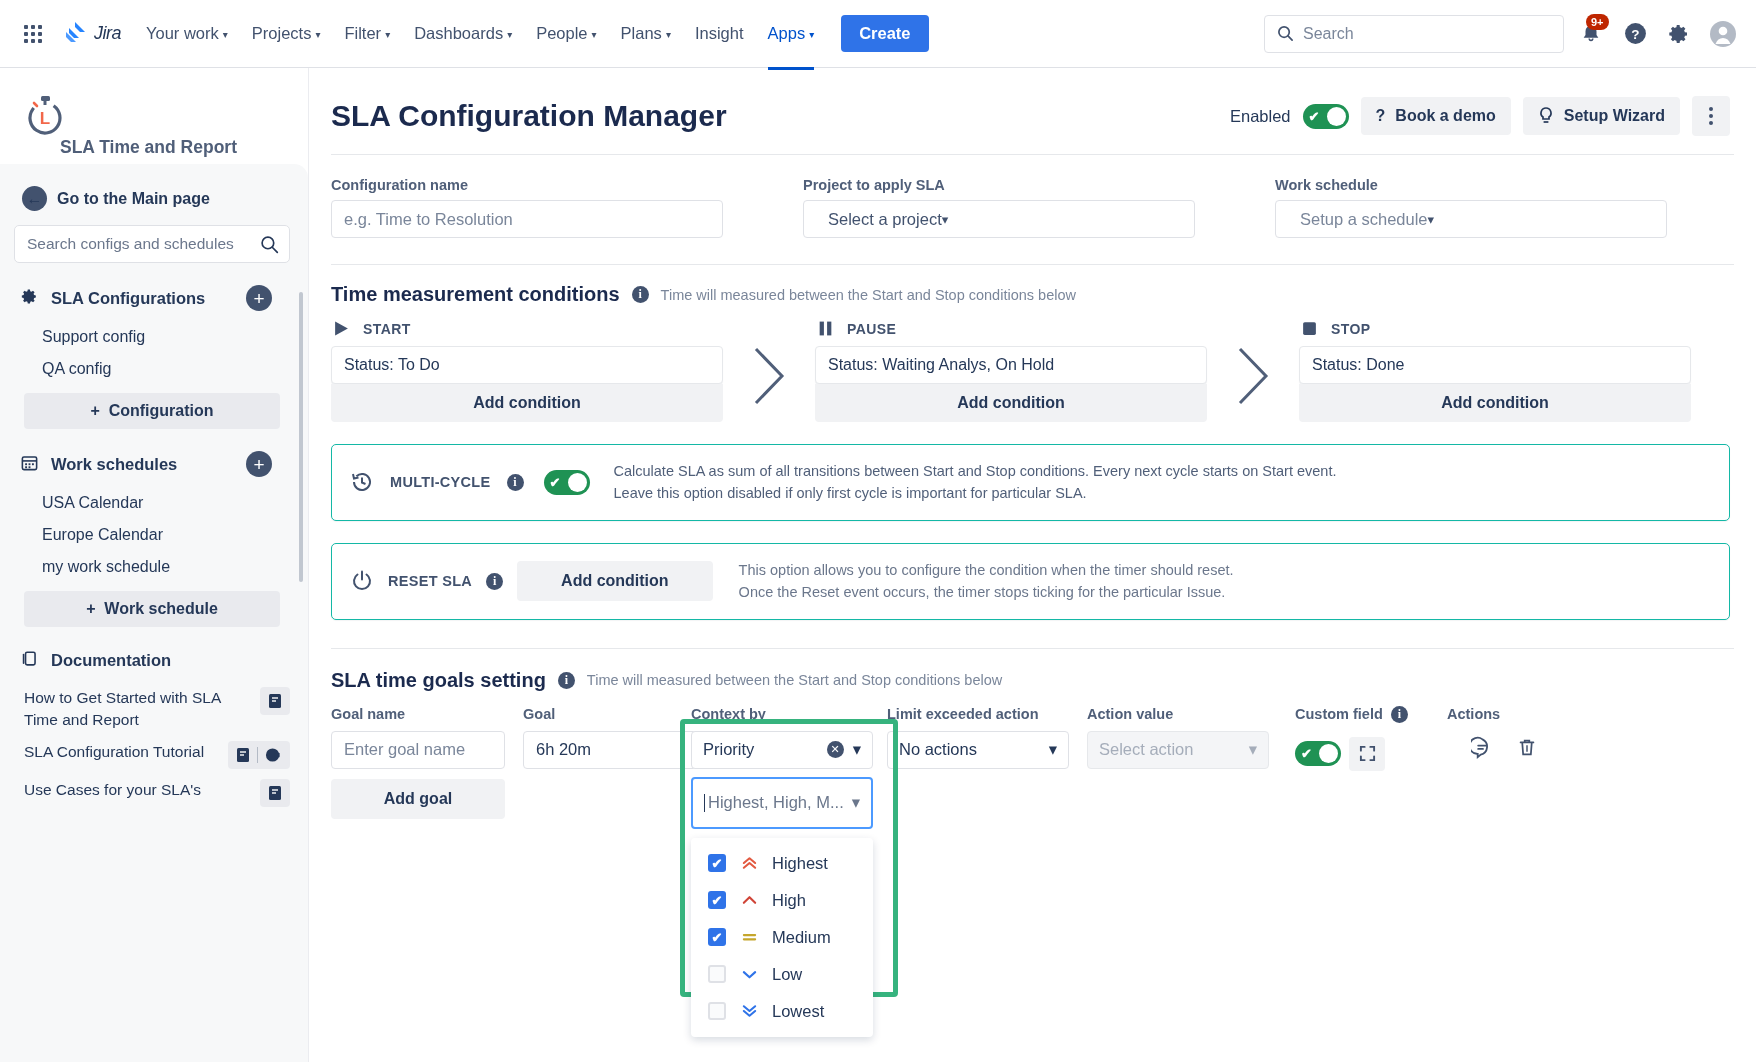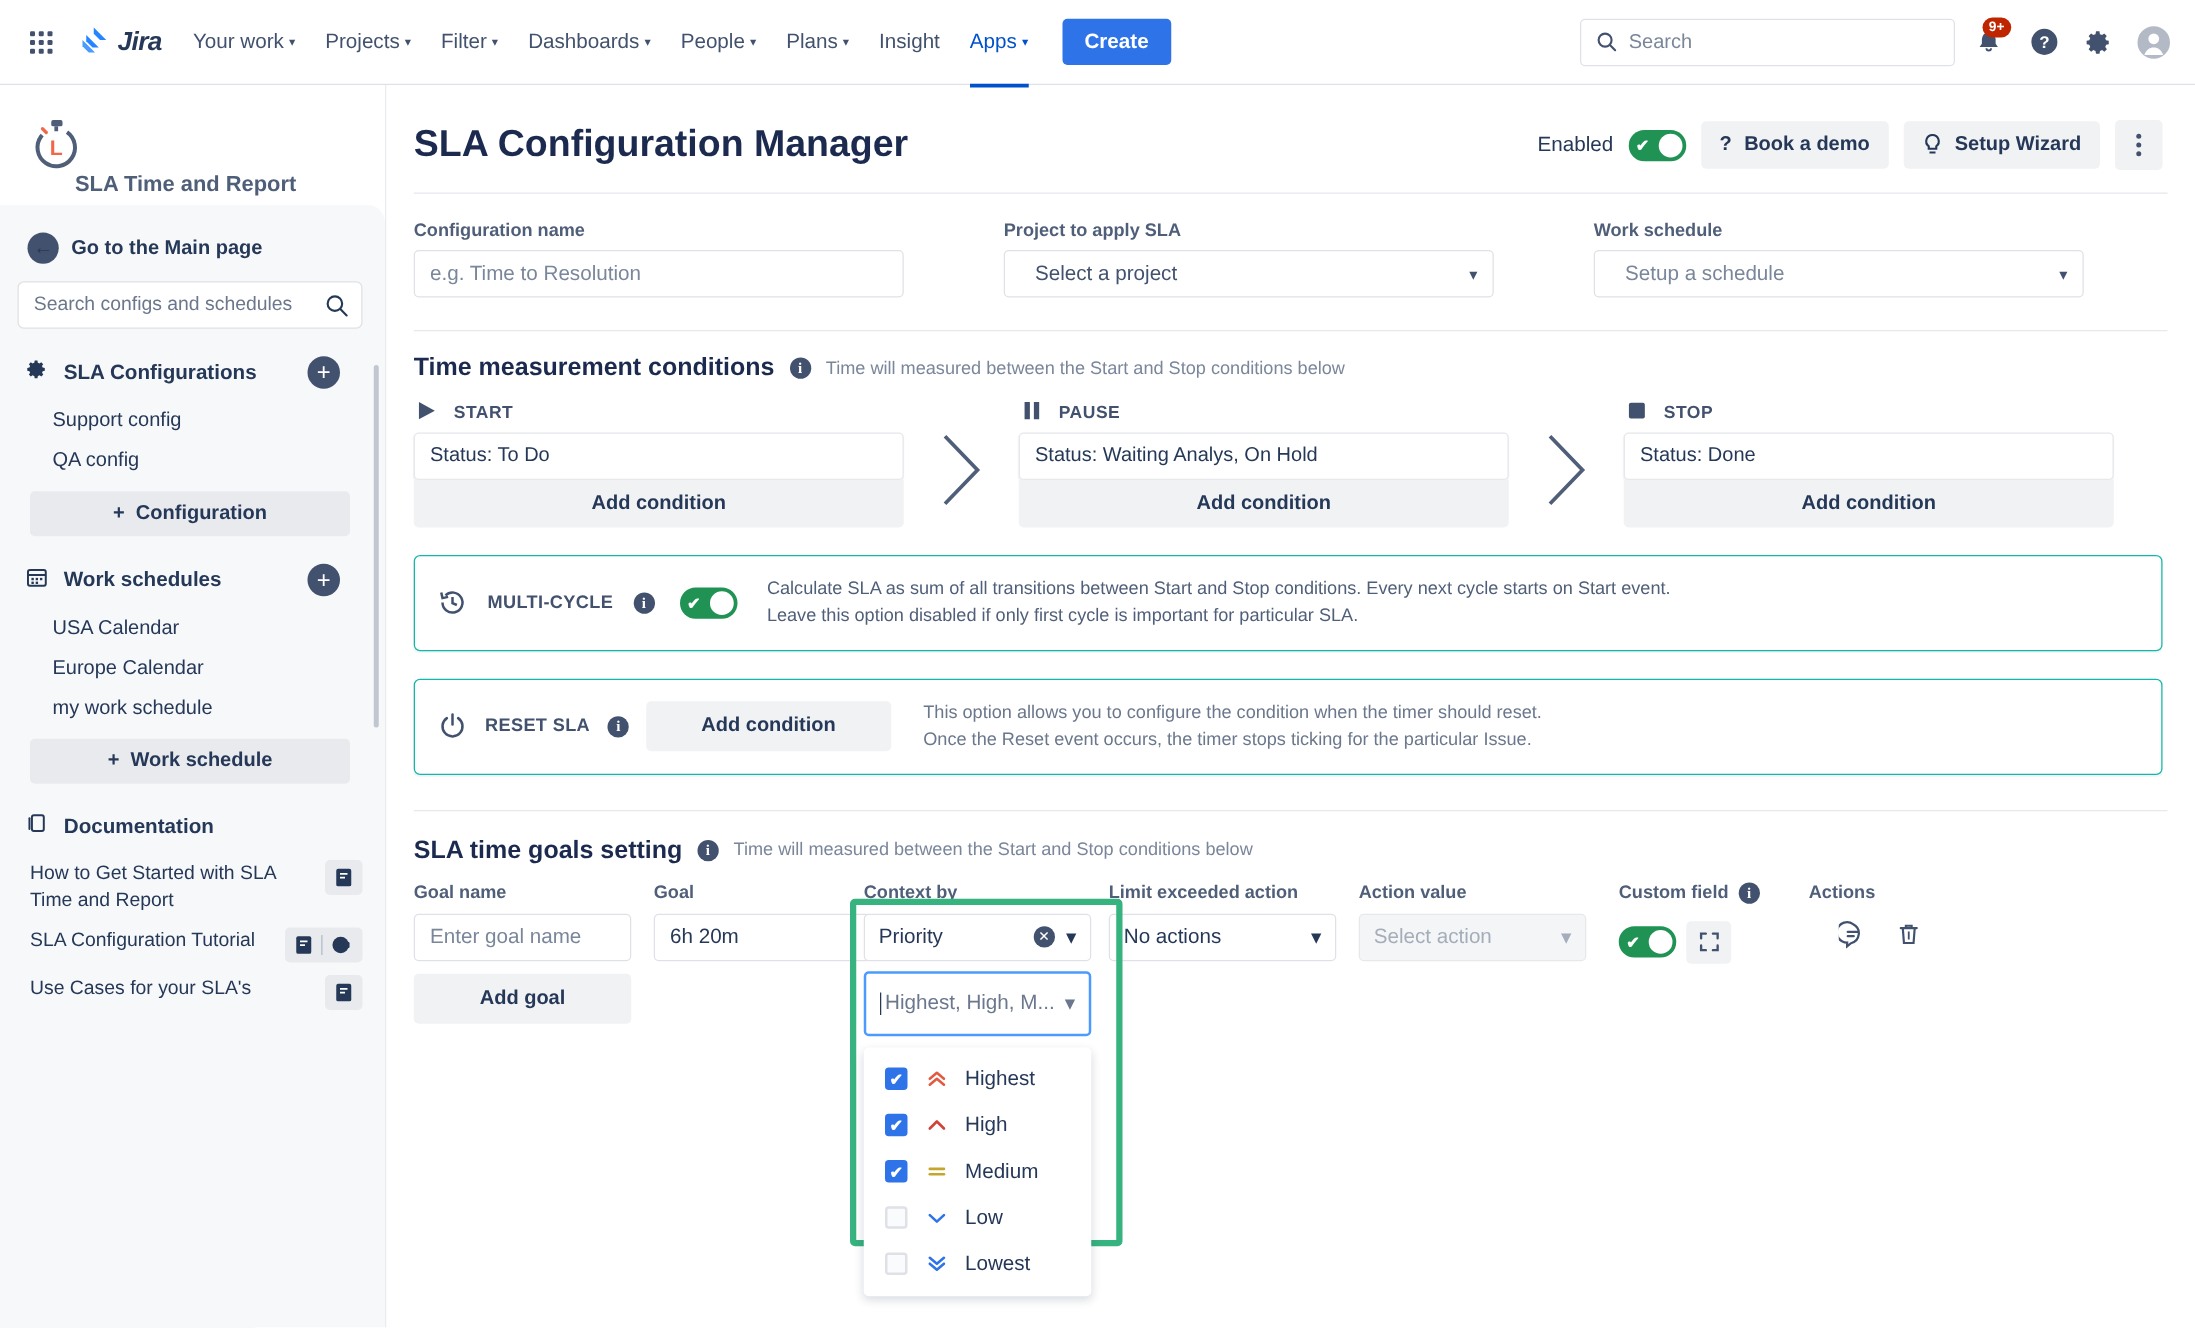--- a/index.html
+++ b/index.html
@@ -22,21 +22,21 @@
   }
   .app-switcher {
     width: 34px; height: 34px;
     display: flex; align-items: center; justify-content: center;
     margin-right: 6px; cursor: pointer; border-radius: 4px;
   }
   .grid9 { display: grid; grid-template-columns: repeat(3, 4px); grid-gap: 3px; }
   .grid9 i { width: 4px; height: 4px; background: #42526E; border-radius: 1px; display:block; }
   .jira-logo { display: flex; align-items: center; gap: 6px; margin-right: 14px; margin-left: 6px; cursor: pointer;}
   .jira-mark { width: 26px; height: 26px; position: relative; }
-  .jira-word { font-size: 21px; font-weight: 700; color: #253858; letter-spacing: -0.5px; font-style: italic;}
+  .jira-word { font-size: 18px; font-weight: 400; color: #253858; letter-spacing: -0.5px; font-style: italic;}
   .navitems { display: flex; align-items: center; gap: 2px; }
   .navitem {
     font-size: 16.5px; color: #42526E; font-weight: 500;
     padding: 8px 11px; border-radius: 4px; cursor: pointer;
     display: flex; align-items: center; gap: 4px; white-space: nowrap;
   }
   .navitem.active { color: #0052CC; position: relative; }
   .navitem.active::after {
     content:''; position:absolute; left: 11px; right: 11px; bottom: -19px; height: 3px; background: #0052CC;
   }
@@ -133,21 +133,21 @@
 
   .divider { height: 1px; background: #E6E8EB; margin: 0 22px; }
 
   .form-row { display: flex; gap: 80px; padding: 22px 26px 26px 22px; }
   .field { display: flex; flex-direction: column; gap: 7px; }
   .field-label { font-size: 14.5px; font-weight: 600; color: #505F79; }
   .inp {
     height: 38px; border: 1.5px solid #DFE1E6; border-radius: 4px; background: #fff;
     display: flex; align-items: center; padding: 0 12px; font-size: 16.5px; color: #7A869A;
   }
-  .inp.sel { justify-content: space-between; color: #42526E; padding-left: 24px; }
+  .inp.sel { color: #42526E; padding-left: 24px; }
   .inp .chev { color: #42526E; font-size: 13px; }
 
   
   .section { padding: 18px 26px 12px 22px; }
   .sec-head { display: flex; align-items: center; gap: 12px; margin-bottom: 14px;}
   .sec-title { font-size: 20px; font-weight: 700; color: #1B2A4E; }
   .info-i {
     width: 17px; height: 17px; border-radius: 50%; background: #42526E; color: #fff;
     font-size: 12px; font-weight: 700; display: flex; align-items: center; justify-content: center;
     font-family: "Liberation Serif", serif; flex-shrink: 0;

